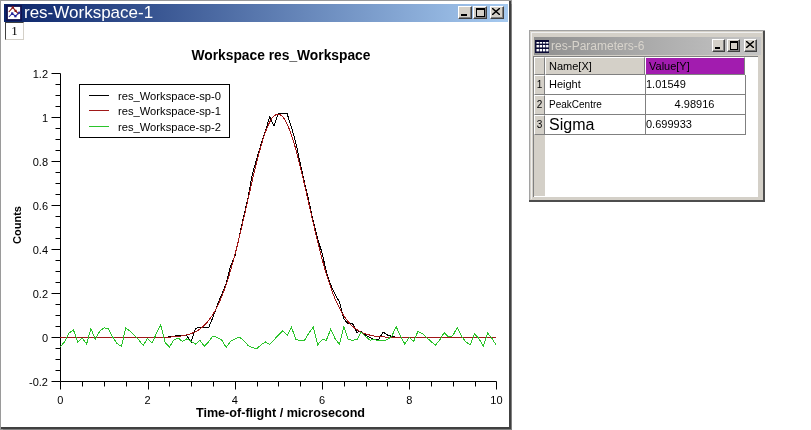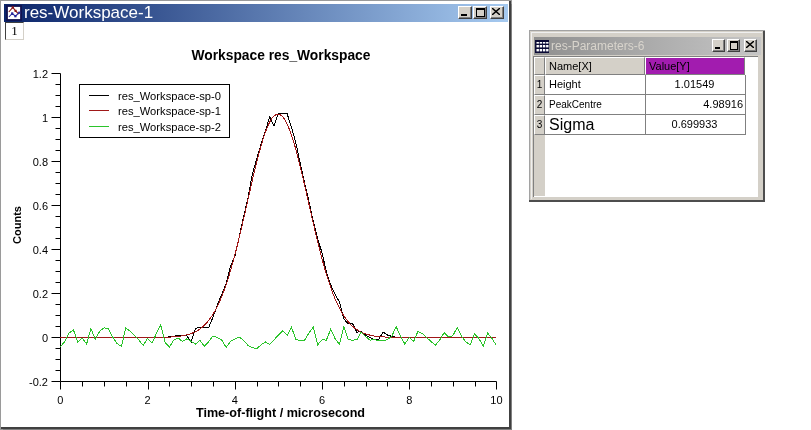--- a/index.html
+++ b/index.html
@@ -125,17 +125,17 @@
 <div class="abs" style="left:534px;top:57px;width:11px;height:18px;background:#d4d0c8;border-top:1px solid #fff;border-left:1px solid #fff;border-right:1px solid #808080;border-bottom:1px solid #808080"></div>
 <div class="abs" style="left:545px;top:57px;width:100px;height:18px;background:#d4d0c8;border-top:1px solid #fff;border-left:1px solid #fff;border-right:1px solid #808080;border-bottom:1px solid #808080;font-size:11px;line-height:17px;padding-left:3px">Name[X]</div>
 <div class="abs" style="left:645px;top:57px;width:100px;height:18px;background:#a21caf;border-top:1px solid #fff;border-left:1px solid #fff;border-right:1px solid #808080;border-bottom:1px solid #808080;font-size:11px;line-height:17px;padding-left:3px">Value[Y]</div>
 
 <div class="abs" style="left:534px;top:75px;width:11px;height:121px;background:#d4d0c8"></div>
 <div class="abs" style="left:534px;top:75px;width:11px;height:20px;background:#d4d0c8;border-top:1px solid #fff;border-left:1px solid #fff;border-right:1px solid #808080;border-bottom:1px solid #808080;font-size:10px;line-height:18px;text-align:center">1</div>
 <div class="abs" style="left:534px;top:95px;width:11px;height:20px;background:#d4d0c8;border-top:1px solid #fff;border-left:1px solid #fff;border-right:1px solid #808080;border-bottom:1px solid #808080;font-size:10px;line-height:18px;text-align:center">2</div>
 <div class="abs" style="left:534px;top:115px;width:11px;height:20px;background:#d4d0c8;border-top:1px solid #fff;border-left:1px solid #fff;border-right:1px solid #808080;border-bottom:1px solid #808080;font-size:10px;line-height:18px;text-align:center">3</div>
 
 <div class="abs" style="left:545px;top:75px;width:101px;height:20px;border-right:1px solid #808080;border-bottom:1px solid #808080;font-size:11px;line-height:19px;padding-left:4px">Height</div>
-<div class="abs" style="left:646px;top:75px;width:100px;height:20px;border-right:1px solid #808080;border-bottom:1px solid #808080;font-size:11px;line-height:19px;text-align:center;padding-right:2px">1.01549</div>
+<div class="abs" style="left:646px;top:75px;width:100px;height:20px;border-right:1px solid #808080;border-bottom:1px solid #808080;font-size:11px;line-height:19px;text-align:left;padding-right:2px">1.01549</div>
 <div class="abs" style="left:545px;top:95px;width:101px;height:20px;border-right:1px solid #808080;border-bottom:1px solid #808080;font-size:10px;line-height:19px;padding-left:4px">PeakCentre</div>
-<div class="abs" style="left:646px;top:95px;width:100px;height:20px;border-right:1px solid #808080;border-bottom:1px solid #808080;font-size:11px;line-height:19px;text-align:right;padding-right:2px">4.98916</div>
+<div class="abs" style="left:646px;top:95px;width:100px;height:20px;border-right:1px solid #808080;border-bottom:1px solid #808080;font-size:11px;line-height:19px;text-align:center;padding-right:2px">4.98916</div>
 <div class="abs" style="left:545px;top:115px;width:101px;height:20px;border-right:1px solid #808080;border-bottom:1px solid #808080;font-size:16px;line-height:19px;padding-left:4px">Sigma</div>
-<div class="abs" style="left:646px;top:115px;width:100px;height:20px;border-right:1px solid #808080;border-bottom:1px solid #808080;font-size:11px;line-height:19px;text-align:center;padding-right:2px">0.699933</div>
+<div class="abs" style="left:646px;top:115px;width:100px;height:20px;border-right:1px solid #808080;border-bottom:1px solid #808080;font-size:11px;line-height:19px;text-align:left;padding-right:2px">0.699933</div>
 
 </body></html>

